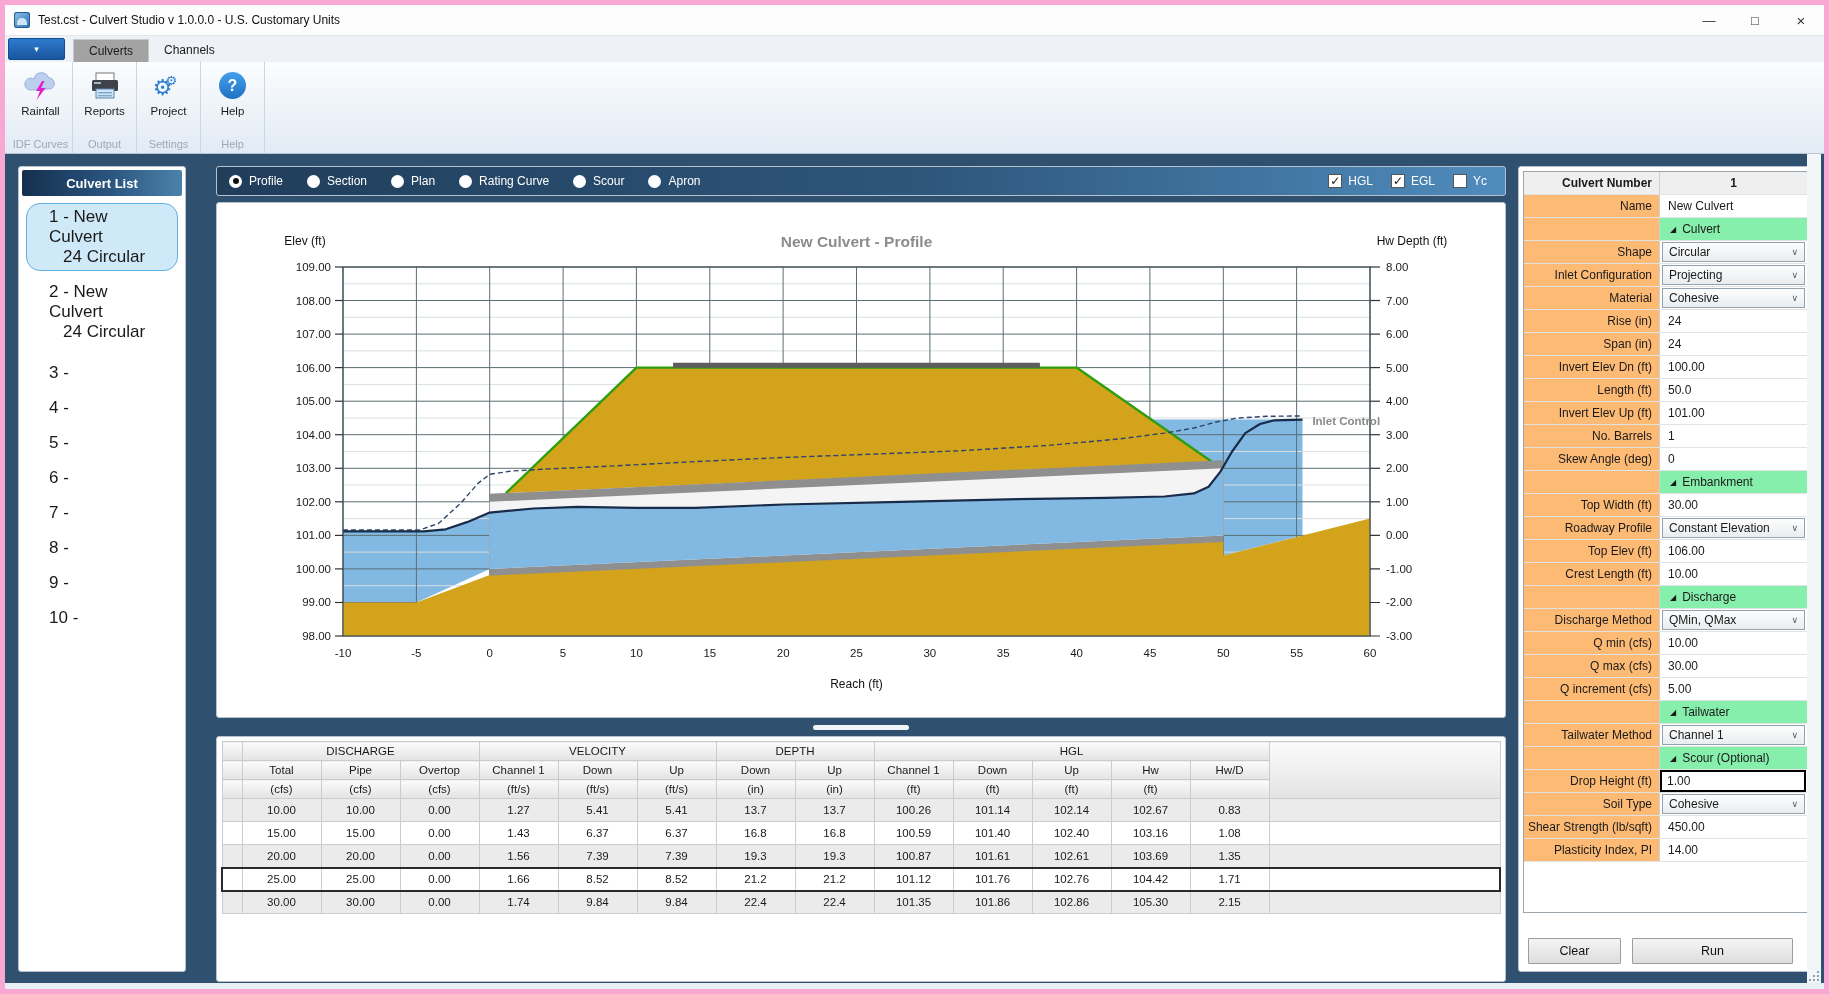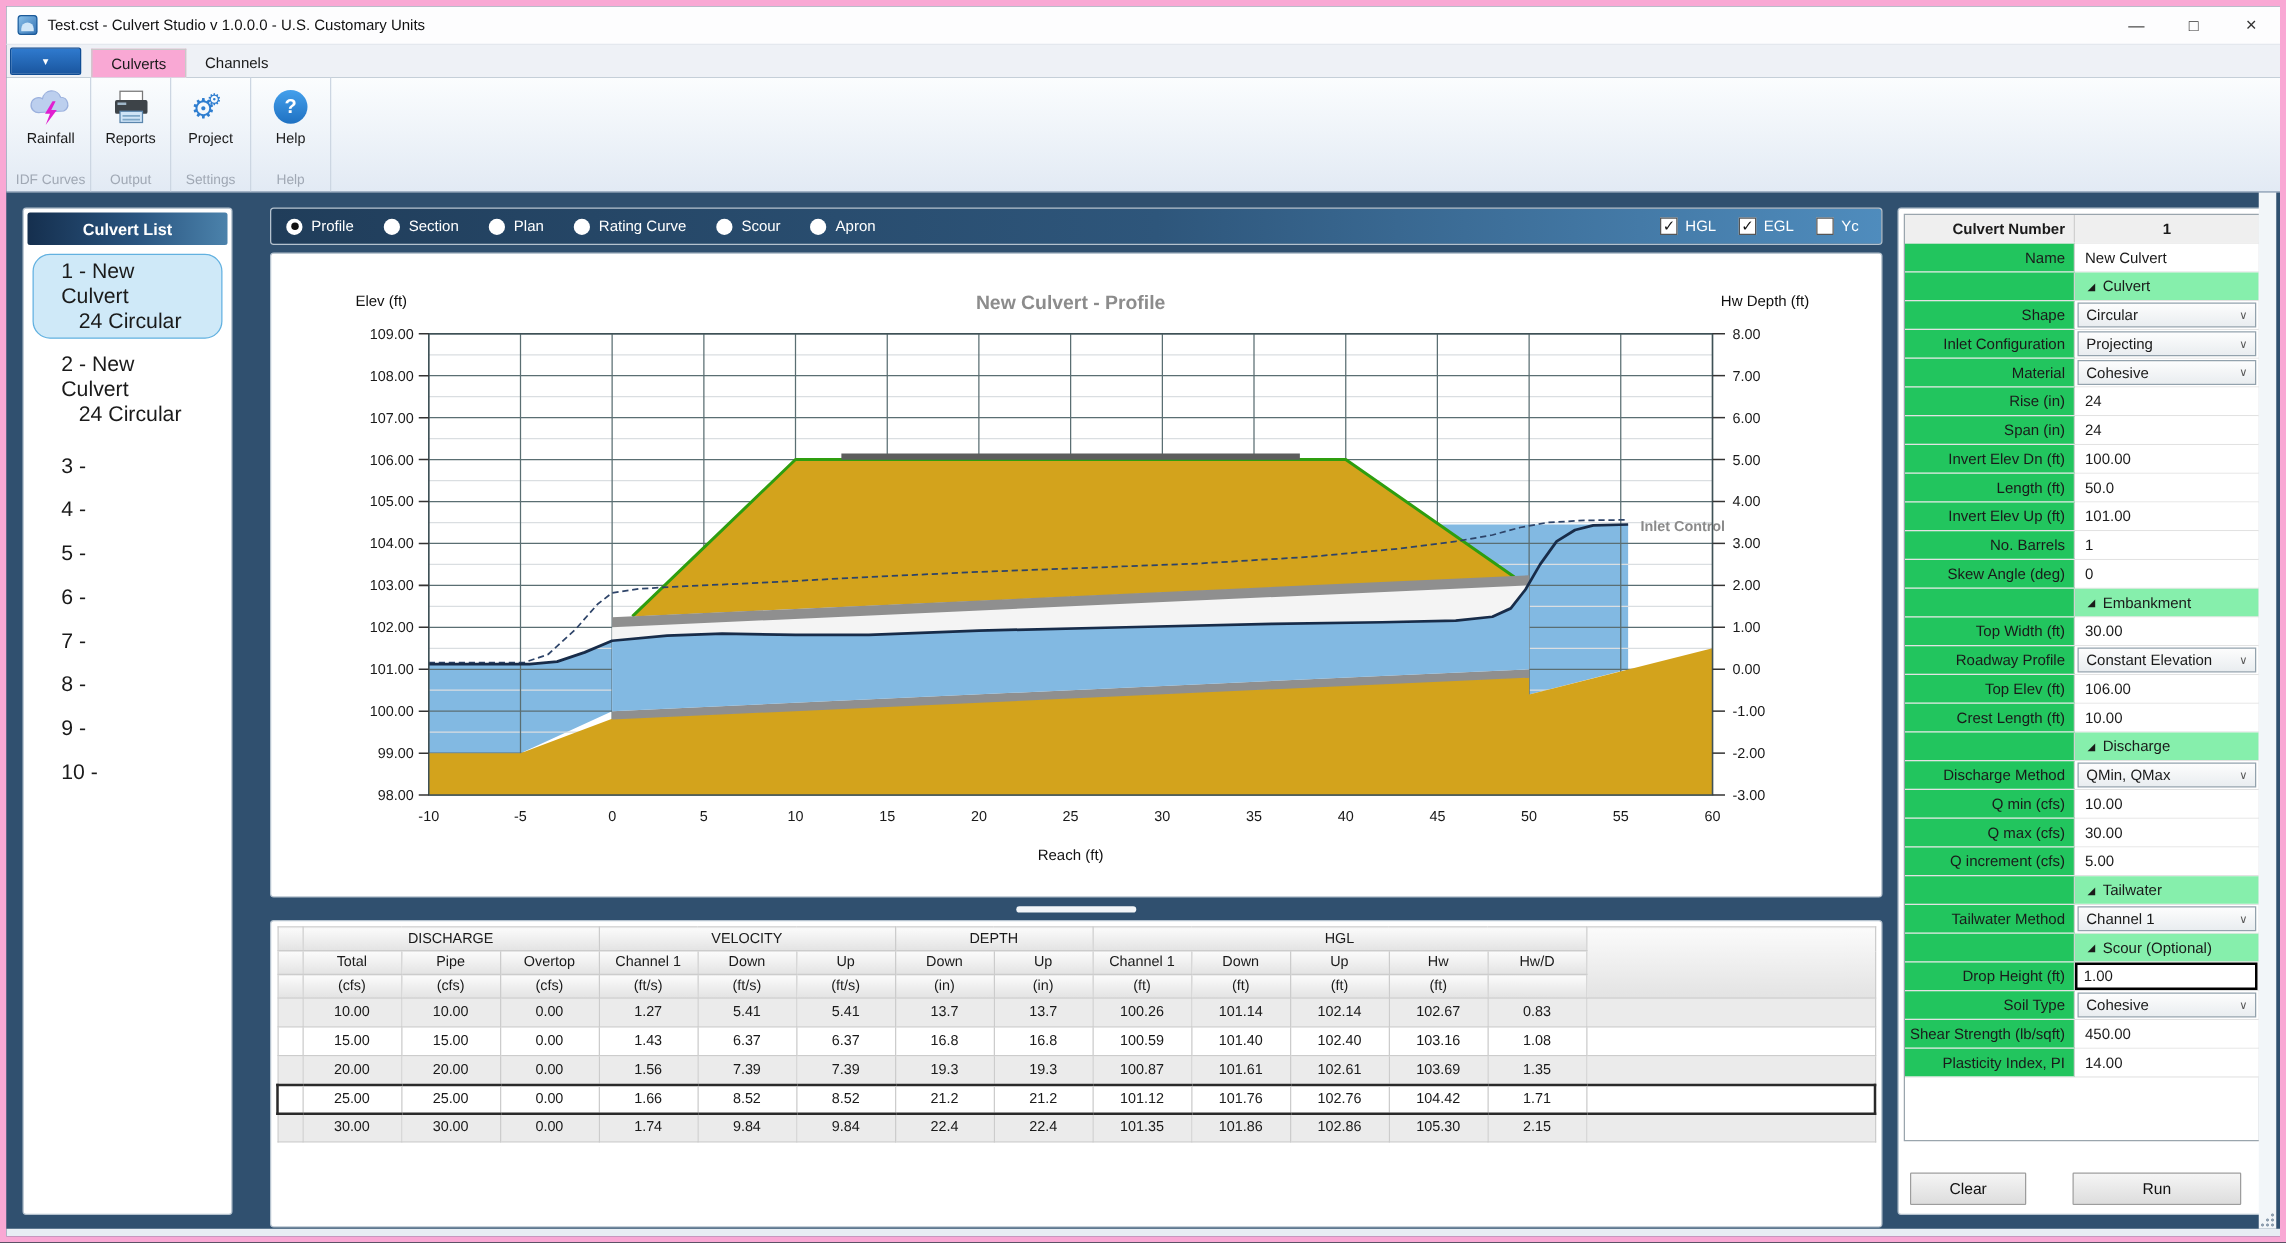--- a/index.html
+++ b/index.html
@@ -12,21 +12,21 @@
   .appicon:after{content:"";position:absolute;left:3px;top:6px;width:10px;height:7px;border-radius:5px 5px 0 0;background:#cfe6f8;}
   .title-text{font-size:12px;color:#111;}
   .win-controls{margin-left:auto;display:flex;height:100%;}
   .win-btn{width:46px;height:100%;display:flex;align-items:center;justify-content:center;font-size:13px;color:#333;}
   .win-btn.close{font-size:15px;}
 
   
   .tabrow{position:absolute;left:0;top:31px;width:100%;height:26px;background:#eef1f6;display:flex;align-items:flex-end;}
   .filebtn{width:57px;height:22px;margin:0 8px 0 3px;align-self:center;border-radius:2px;border:1px solid #0f4c94;background:linear-gradient(#2f7ace,#1a569f);display:flex;align-items:center;justify-content:center;color:#fff;font-size:9px;}
   .rtab{padding:4px 15px 4px 15px;font-size:12px;color:#1a1a1a;}
-  .rtab.active{background:#f9a8d4;border:1px solid #c9c9c9;border-bottom:none;}
+  .rtab.active{background:#a3a3a3;border:1px solid #c9c9c9;border-bottom:none;}
 
   
   .ribbon{position:absolute;left:0;top:57px;width:100%;height:92px;background:linear-gradient(#fbfdfe,#e2eaf4);border-bottom:1px solid #b9c6d6;display:flex;padding-left:4px;}
   .rgroup{width:64px;display:flex;flex-direction:column;align-items:center;border-right:1px solid #ccd6e2;padding-top:5px;}
   .rbtn{display:flex;flex-direction:column;align-items:center;width:100%;}
   .ricon{height:37px;display:flex;align-items:center;justify-content:center;}
   .rbtn-label{font-size:11.5px;color:#1a1a1a;margin-top:1px;}
   .rgroup-label{margin-top:auto;margin-bottom:3px;font-size:11px;color:#a0a8b4;}
   .help-circle{width:27px;height:27px;border-radius:50%;background:linear-gradient(#44a0ec,#1f71c2);color:#fff;font-weight:bold;font-size:16px;display:flex;align-items:center;justify-content:center;}
   .gear-big{font-size:22px;color:#2f7ed0;line-height:1;}
@@ -66,33 +66,33 @@
   table.results tr.data td{height:23px;background:#fff;}
   table.results tr.data.odd td{background:#ebebeb;}
   table.results tr.data.sel td{background:#fff;border-top:2px solid #2a2a2a;border-bottom:2px solid #2a2a2a;}
   table.results tr.data.sel td:first-child{border-left:2px solid #2a2a2a;}
   table.results tr.data.sel td:last-child{border-right:2px solid #2a2a2a;}
 
   
   .right-panel{left:1513px;top:161px;width:295px;bottom:17px;}
   .pg-box{margin:4px;border:1px solid #9aa5ad;height:742px;overflow:hidden;background:#fff;}
   .pg-row{display:flex;height:23px;border-bottom:1px solid #e2e2e2;font-size:12px;color:#1a1a1a;}
-  .pg-label{width:136px;background:#22c55e;border-right:1px solid #d0d0d0;text-align:right;padding:4px 7px 0 0;white-space:nowrap;}
+  .pg-label{width:136px;background:#fdba74;border-right:1px solid #d0d0d0;text-align:right;padding:4px 7px 0 0;white-space:nowrap;}
   .pg-value{flex:1;background:#fff;padding:4px 0 0 8px;position:relative;white-space:nowrap;}
   .pg-row.hdr .pg-label,.pg-row.hdr .pg-value{background:#efefef;font-weight:bold;}
   .pg-row.hdr .pg-value{text-align:center;padding-left:0;}
   .pg-value.section{background:#86efac;padding-left:10px;}
   .pg-value.section .tri{font-size:8px;margin-right:6px;position:relative;top:-1px;}
   .dd{position:absolute;inset:1px 2px 1px 2px;border:1px solid #93a2ad;background:linear-gradient(#fdfdfd,#e9edf0);display:flex;align-items:center;padding:0 6px;font-size:12px;}
   .dd .chev{margin-left:auto;font-size:9px;color:#555;}
   .focus-input{position:absolute;inset:0px 1px 0px 0px;border:2px solid #000;background:#fff;display:flex;align-items:center;padding:0 5px;font-size:12px;}
   .pg-buttons{position:absolute;left:0;right:10px;bottom:7px;height:26px;padding-left:11px;}
   .btn{position:absolute;height:26px;border:1px solid #9d9d9d;background:linear-gradient(#f5f5f5,#dddddd);font-size:12.5px;color:#111;display:flex;align-items:center;justify-content:center;border-radius:1px;}
   .btn-clear{left:9px;width:93px;}
-  .btn-run{right:9px;width:135px;}
+  .btn-run{right:9px;width:161px;}
 
   .right-strip{position:absolute;right:3px;top:149px;bottom:6px;width:14px;background:#f2f6f9;}
   .bottom-strip{position:absolute;left:0;bottom:0;width:100%;height:6px;background:#e8eef4;}
   .resize-grip{position:absolute;right:4px;bottom:7px;width:12px;height:12px;
     background:radial-gradient(circle at 2px 10px,#8fa0b0 1px,transparent 1.5px),radial-gradient(circle at 6px 10px,#8fa0b0 1px,transparent 1.5px),radial-gradient(circle at 10px 10px,#8fa0b0 1px,transparent 1.5px),radial-gradient(circle at 6px 6px,#8fa0b0 1px,transparent 1.5px),radial-gradient(circle at 10px 6px,#8fa0b0 1px,transparent 1.5px),radial-gradient(circle at 10px 2px,#8fa0b0 1px,transparent 1.5px);}
 </style>
 </head>
 <body>
 
 <div id="app">

